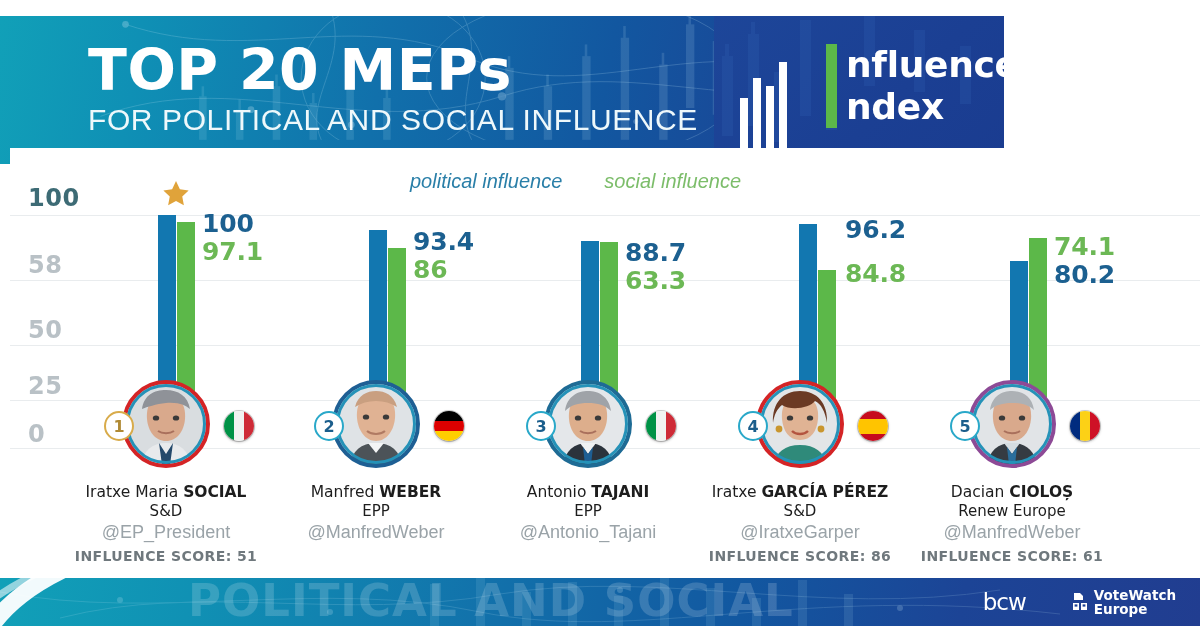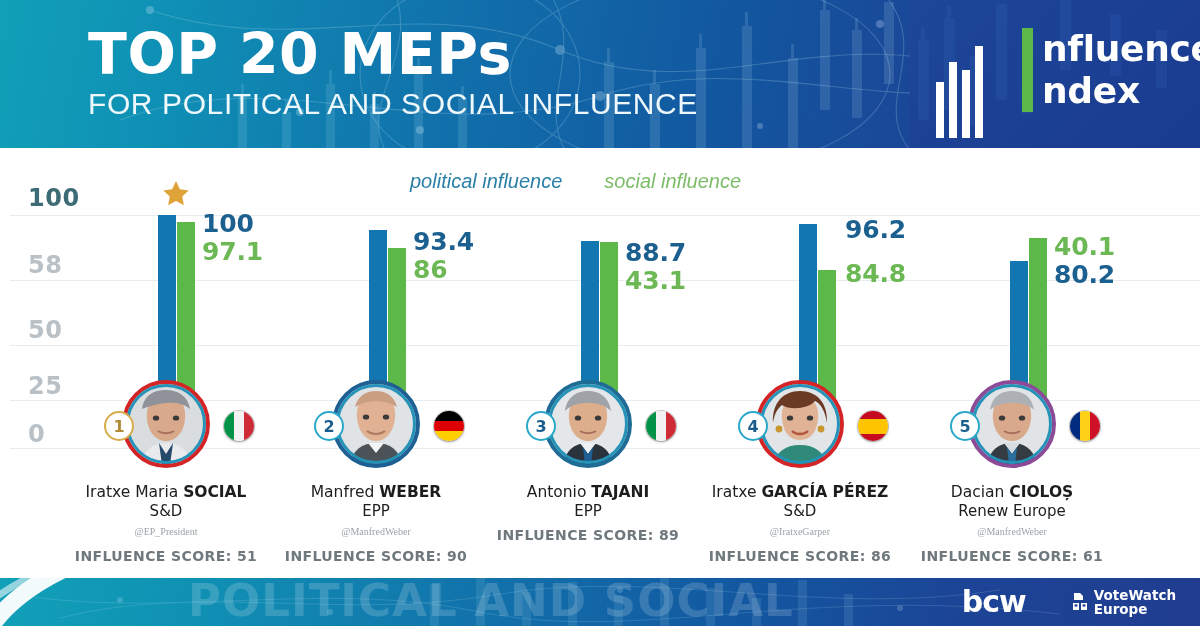--- a/index.html
+++ b/index.html
@@ -5,21 +5,21 @@
   * { box-sizing: border-box; margin: 0; padding: 0; }
   html, body { width: 1200px; height: 626px; overflow: hidden; }
   body {
     font-family: "Liberation Sans", sans-serif;
     background: #ffffff;
     position: relative;
   }
 
   
   .header {
-    position: absolute; left: 0; top: 0; width: 1200px; height: 148px;
+    position: absolute; left: 0; top: 16px; width: 1004px; height: 148px;
     background: linear-gradient(100deg, #11a0b8 0%, #0f90b5 14%, #1170ab 38%, #1257a0 60%, #1b4596 78%, #203d90 100%);
     overflow: hidden;
   }
   .hdr-candles { position: absolute; inset: 0; opacity: .30; }
   .hdr-net { position: absolute; inset: 0; opacity: .35; }
   .hdr-swoosh { position: absolute; left: -90px; top: -120px; width: 300px; height: 330px; }
   .hdr-greenarc { position: absolute; right: 6px; top: -64px; width: 190px; height: 170px; }
 
   .title-wrap { position: absolute; left: 88px; top: 24px; }
   .title-main {
@@ -107,21 +107,21 @@
     box-shadow: 0 0 0 1px rgba(0,0,0,.18), 0 1px 3px rgba(0,0,0,.3);
   }
   .flag > span { display: block; height: 100%; float: left; }
 
   .c-name {
     font-size: 15.5px; color: #1d1d1d; margin-top: 8px; line-height: 19px;
     font-family: "DejaVu Sans", sans-serif;
   }
   .c-name b { font-weight: bold; }
   .c-party { font-size: 15px; color: #1d1d1d; line-height: 19px; font-family: "DejaVu Sans", sans-serif; }
-  .c-handle { font-size: 10px; color: #9aa3a8; line-height: 20px; margin-top: 1px; font-family: Liberation Serif, serif; }
+  .c-handle { font-size: 18px; color: #9aa3a8; line-height: 20px; margin-top: 1px; font-family: Liberation Sans, sans-serif; }
   .c-score {
     font-size: 14px; color: #6f787d; font-weight: bold; letter-spacing: .4px;
     margin-top: 6px; font-family: "DejaVu Sans", sans-serif;
   }
 
   
   .footer {
     position: absolute; left: 0; bottom: 0; width: 1200px; height: 48px;
     background: linear-gradient(100deg, #11a0b8 0%, #1091b4 16%, #1272ab 40%, #1257a0 62%, #1c4496 80%, #213d90 100%);
     overflow: hidden;
@@ -129,21 +129,21 @@
   .ftr-candles { position: absolute; inset: 0; opacity: .26; }
   .ftr-net { position: absolute; inset: 0; opacity: .3; }
   .ftr-swoosh { position: absolute; left: -60px; top: -34px; width: 260px; height: 150px; }
   .ftr-text {
     position: absolute; left: 188px; top: -4px;
     font-size: 45px; font-weight: bold; color: rgba(255,255,255,.17);
     letter-spacing: 1px; font-family: "DejaVu Sans", sans-serif; white-space: nowrap;
   }
   .ftr-logos { position: absolute; right: 24px; top: 0; height: 48px; display: flex; align-items: center; gap: 46px; }
   .bcw-logo {
-    font-size: 30px; font-weight: bold; color: #ffffff; letter-spacing: -1px;
+    font-size: 23px; font-weight: normal; color: #ffffff; letter-spacing: -1px;
     font-family: "DejaVu Sans", sans-serif; line-height: 30px;
   }
   .vw-logo { display: flex; align-items: center; gap: 5px; }
   .vw-icon { width: 17px; height: 20px; }
   .vw-txt { color: #ffffff; font-size: 13.5px; font-weight: bold; line-height: 14px; font-family: "DejaVu Sans", sans-serif; }
 </style>
 </head>
 <body>
 
 <div class="header">
@@ -298,38 +298,38 @@
       <div class="vlab pol">93.4</div>
       <div class="vlab soc">86</div>
     </div>
 
     <div class="bargroup" style="left:571px; height:207px; bottom:10px">
       <div class="bar pol" style="height:207px"></div>
       <div class="bar soc" style="height:206px"></div>
     </div>
     <div class="vlabels" style="left:615px; top:91px">
       <div class="vlab pol">88.7</div>
-      <div class="vlab soc">43.1</div>
+      <div class="vlab soc">63.3</div>
     </div>
 
     <div class="bargroup" style="left:789px; height:224px; bottom:10px">
       <div class="bar pol" style="height:224px"></div>
       <div class="bar soc" style="height:178px"></div>
     </div>
     <div class="vlabels" style="left:835px; top:68px">
       <div class="vlab pol">96.2</div>
       <div class="vlab soc" style="margin-top:16px">84.8</div>
     </div>
 
     <div class="bargroup" style="left:1000px; height:210px; bottom:10px">
       <div class="bar pol" style="height:187px"></div>
       <div class="bar soc" style="height:210px"></div>
     </div>
     <div class="vlabels" style="left:1044px; top:85px">
-      <div class="vlab soc">40.1</div>
+      <div class="vlab soc">74.1</div>
       <div class="vlab pol">80.2</div>
     </div>
   </div>
 </div>
 
 <div class="cards">
 
   <div class="card" style="left:60px; top:235px">
     <div class="avatar-row">
       <div class="avatar">
@@ -378,21 +378,20 @@
       <div class="rank-badge">2</div>
       <div class="flag">
         <span style="width:100%;height:33.3%;background:#000000"></span>
           <span style="width:100%;height:33.4%;background:#dd0000"></span>
           <span style="width:100%;height:33.3%;background:#ffce00"></span>
       </div>
     </div>
     <div class="c-name"><span>Manfred </span><b>WEBER</b></div>
     <div class="c-party">EPP</div>
     <div class="c-handle">@ManfredWeber</div>
-    <div class="c-score">INFLUENCE SCORE: 90</div>
   </div>
 
   <div class="card" style="left:482px; top:235px">
     <div class="avatar-row">
       <div class="avatar">
         <svg viewBox="0 0 82 82">
           <rect width="82" height="82" fill="#e4e7ea"></rect>
           <path d="M41 12c15 0 20 11 19 24-1 12-8 22-19 22s-18-10-19-22C21 23 26 12 41 12z" fill="#ddae8c"></path>
           <path d="M18 28c2-15 13-20 23-20s21 5 23 20c-6-6-13-8-23-8s-17 2-23 8z" fill="#9fa3a8"></path>
           <path d="M16 82c2-14 11-22 25-22s23 8 25 22z" fill="#2b333c"></path>
@@ -407,21 +406,21 @@
       <div class="avatar-ring" style="width:80px;height:80px;top:1px;border-color:#2592b8;border-width:3px"></div>
       <div class="rank-badge">3</div>
       <div class="flag">
         <span style="width:33.3%;background:#009246"></span>
           <span style="width:33.4%;background:#f1f2f1"></span>
           <span style="width:33.3%;background:#ce2b37"></span>
       </div>
     </div>
     <div class="c-name"><span>Antonio </span><b>TAJANI</b></div>
     <div class="c-party">EPP</div>
-    <div class="c-score">INFLUENCE SCORE: 89</div>
+    <div class="c-handle">@Antonio_Tajani</div>
   </div>
 
   <div class="card" style="left:694px; top:235px">
     <div class="avatar-row">
       <div class="avatar">
         <svg viewBox="0 0 82 82">
           <rect width="82" height="82" fill="#e2e5e7"></rect>
           <path d="M41 13c14 0 19 10 18 23-1 12-7 21-18 21s-17-9-18-21C22 23 27 13 41 13z" fill="#e0b394"></path>
           <path d="M14 40c-1-20 10-32 27-32s28 12 27 32c-2-12-6-19-12-22-5 7-24 10-33 4-5 4-8 10-9 18z" fill="#6b3a24"></path>
           <path d="M14 82c3-13 12-20 27-20s24 7 27 20z" fill="#2f8a7a"></path>

